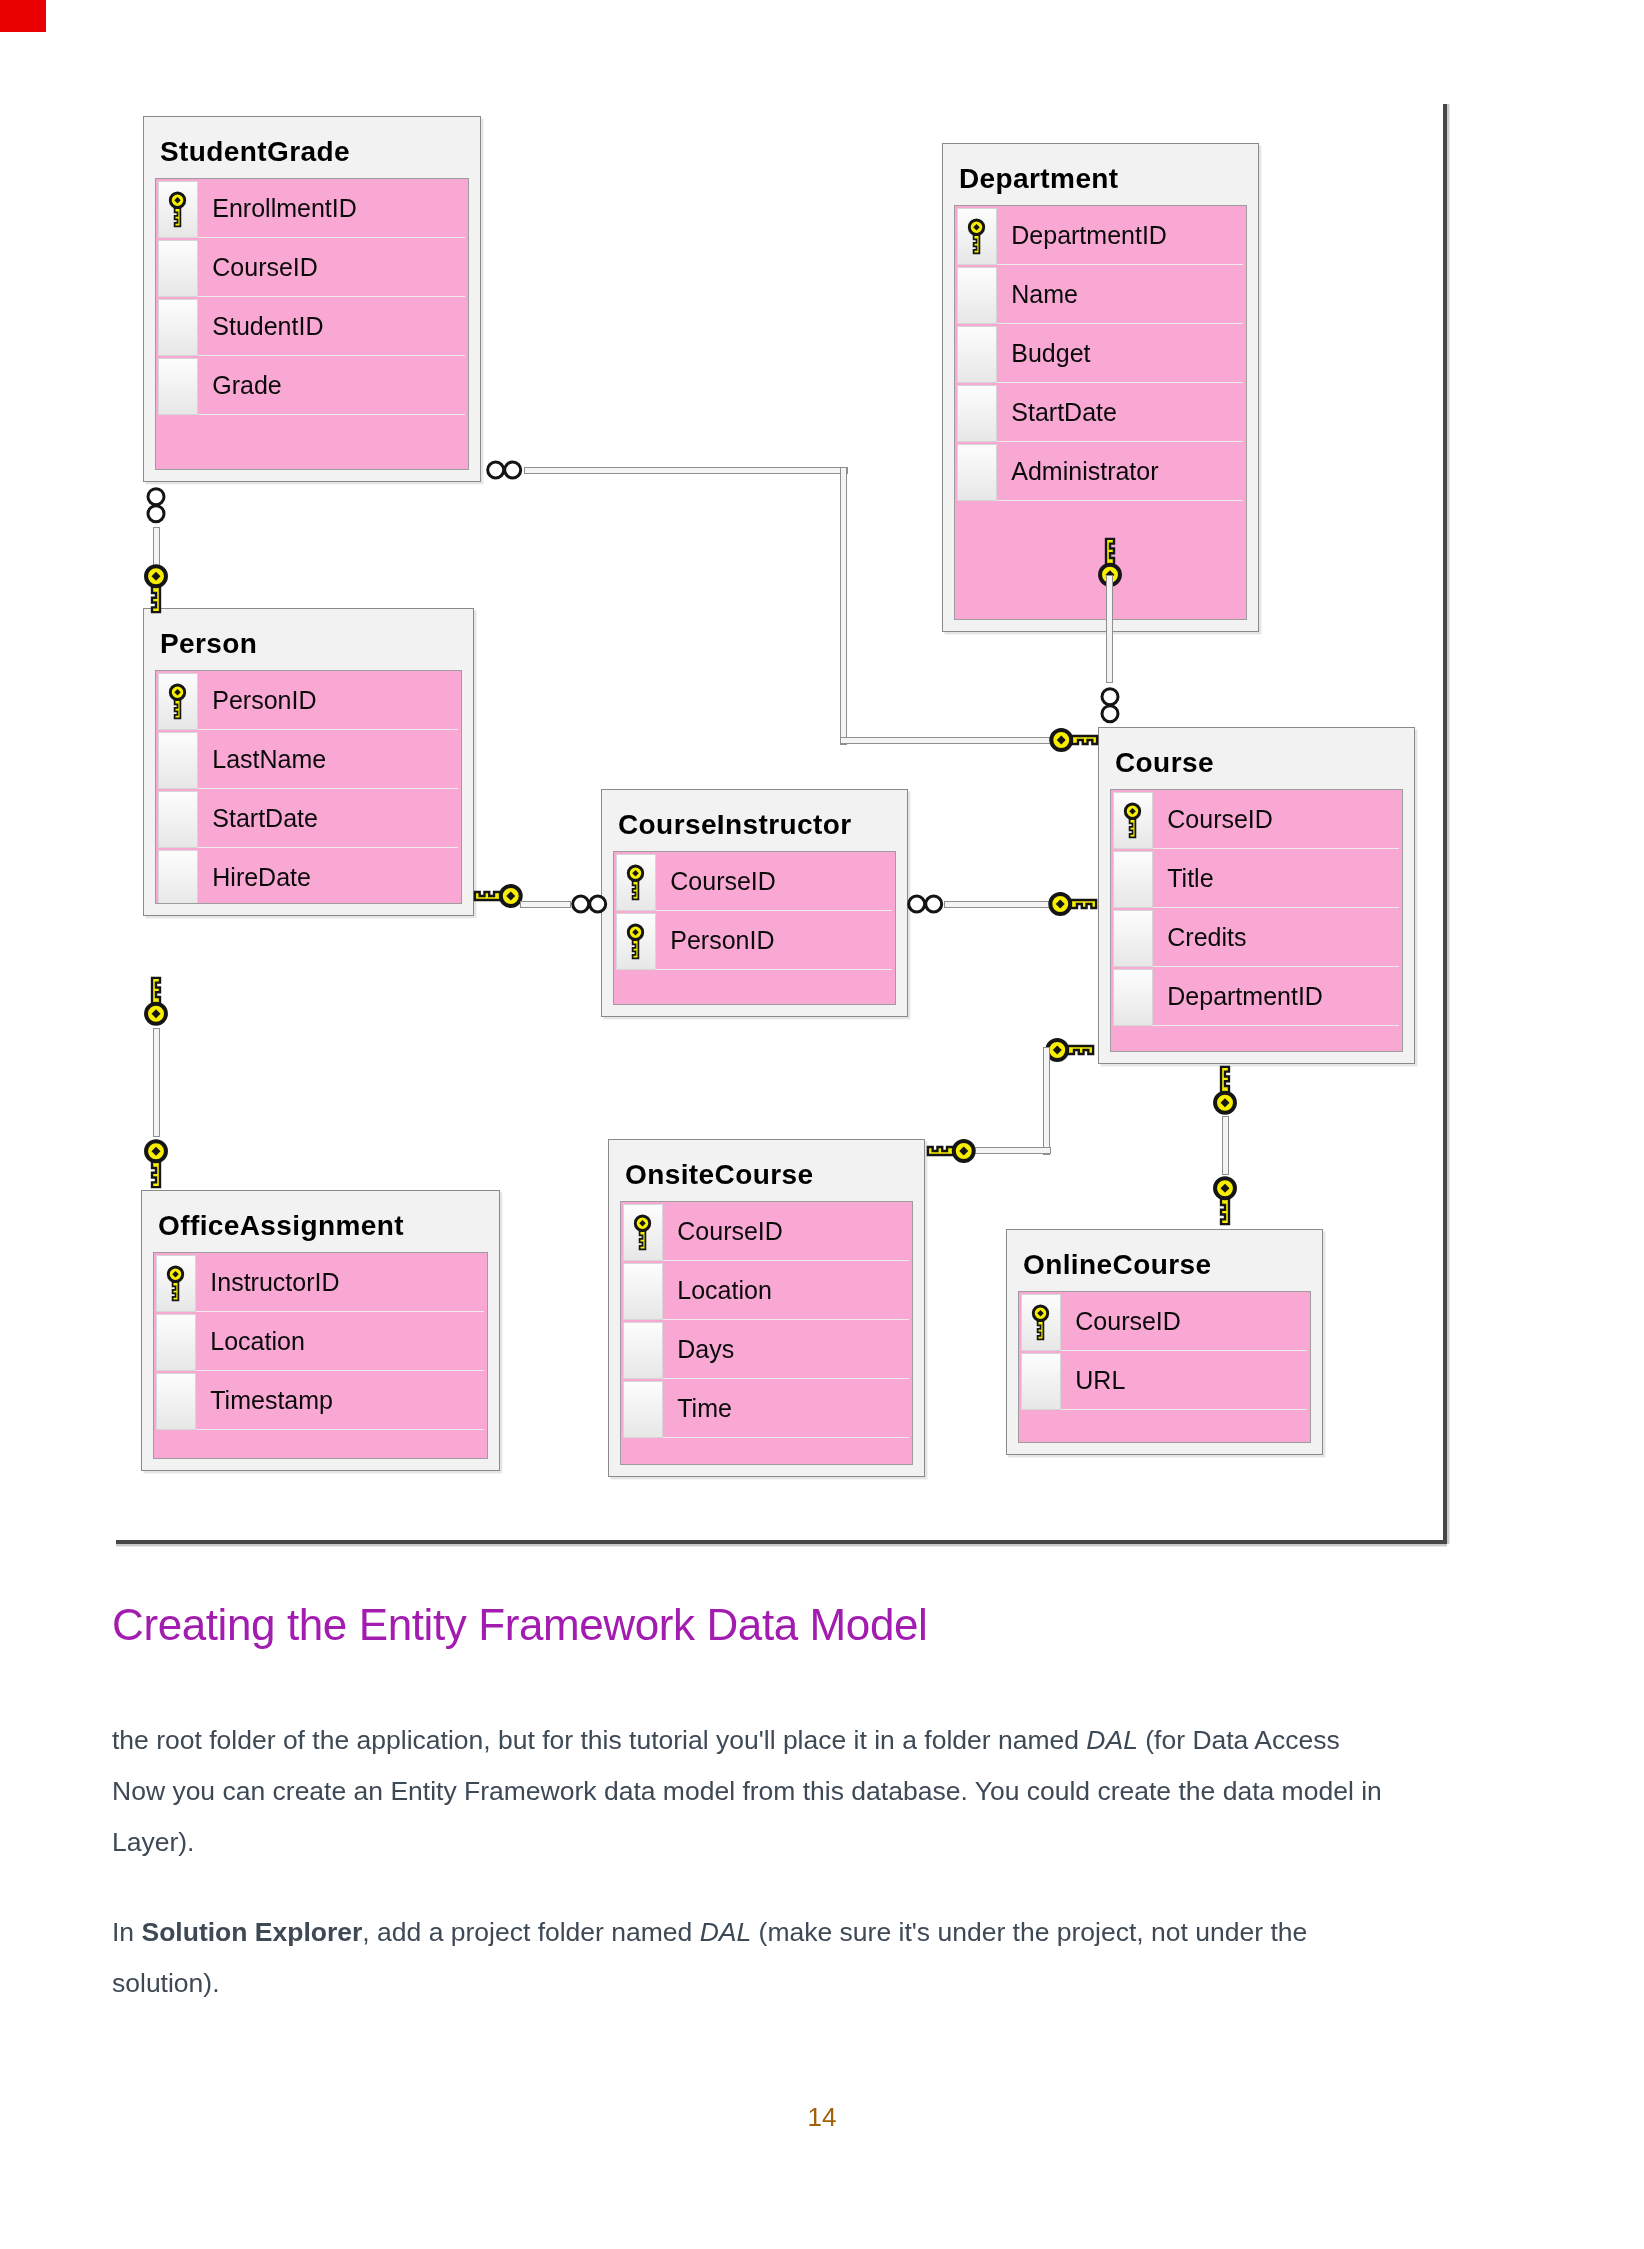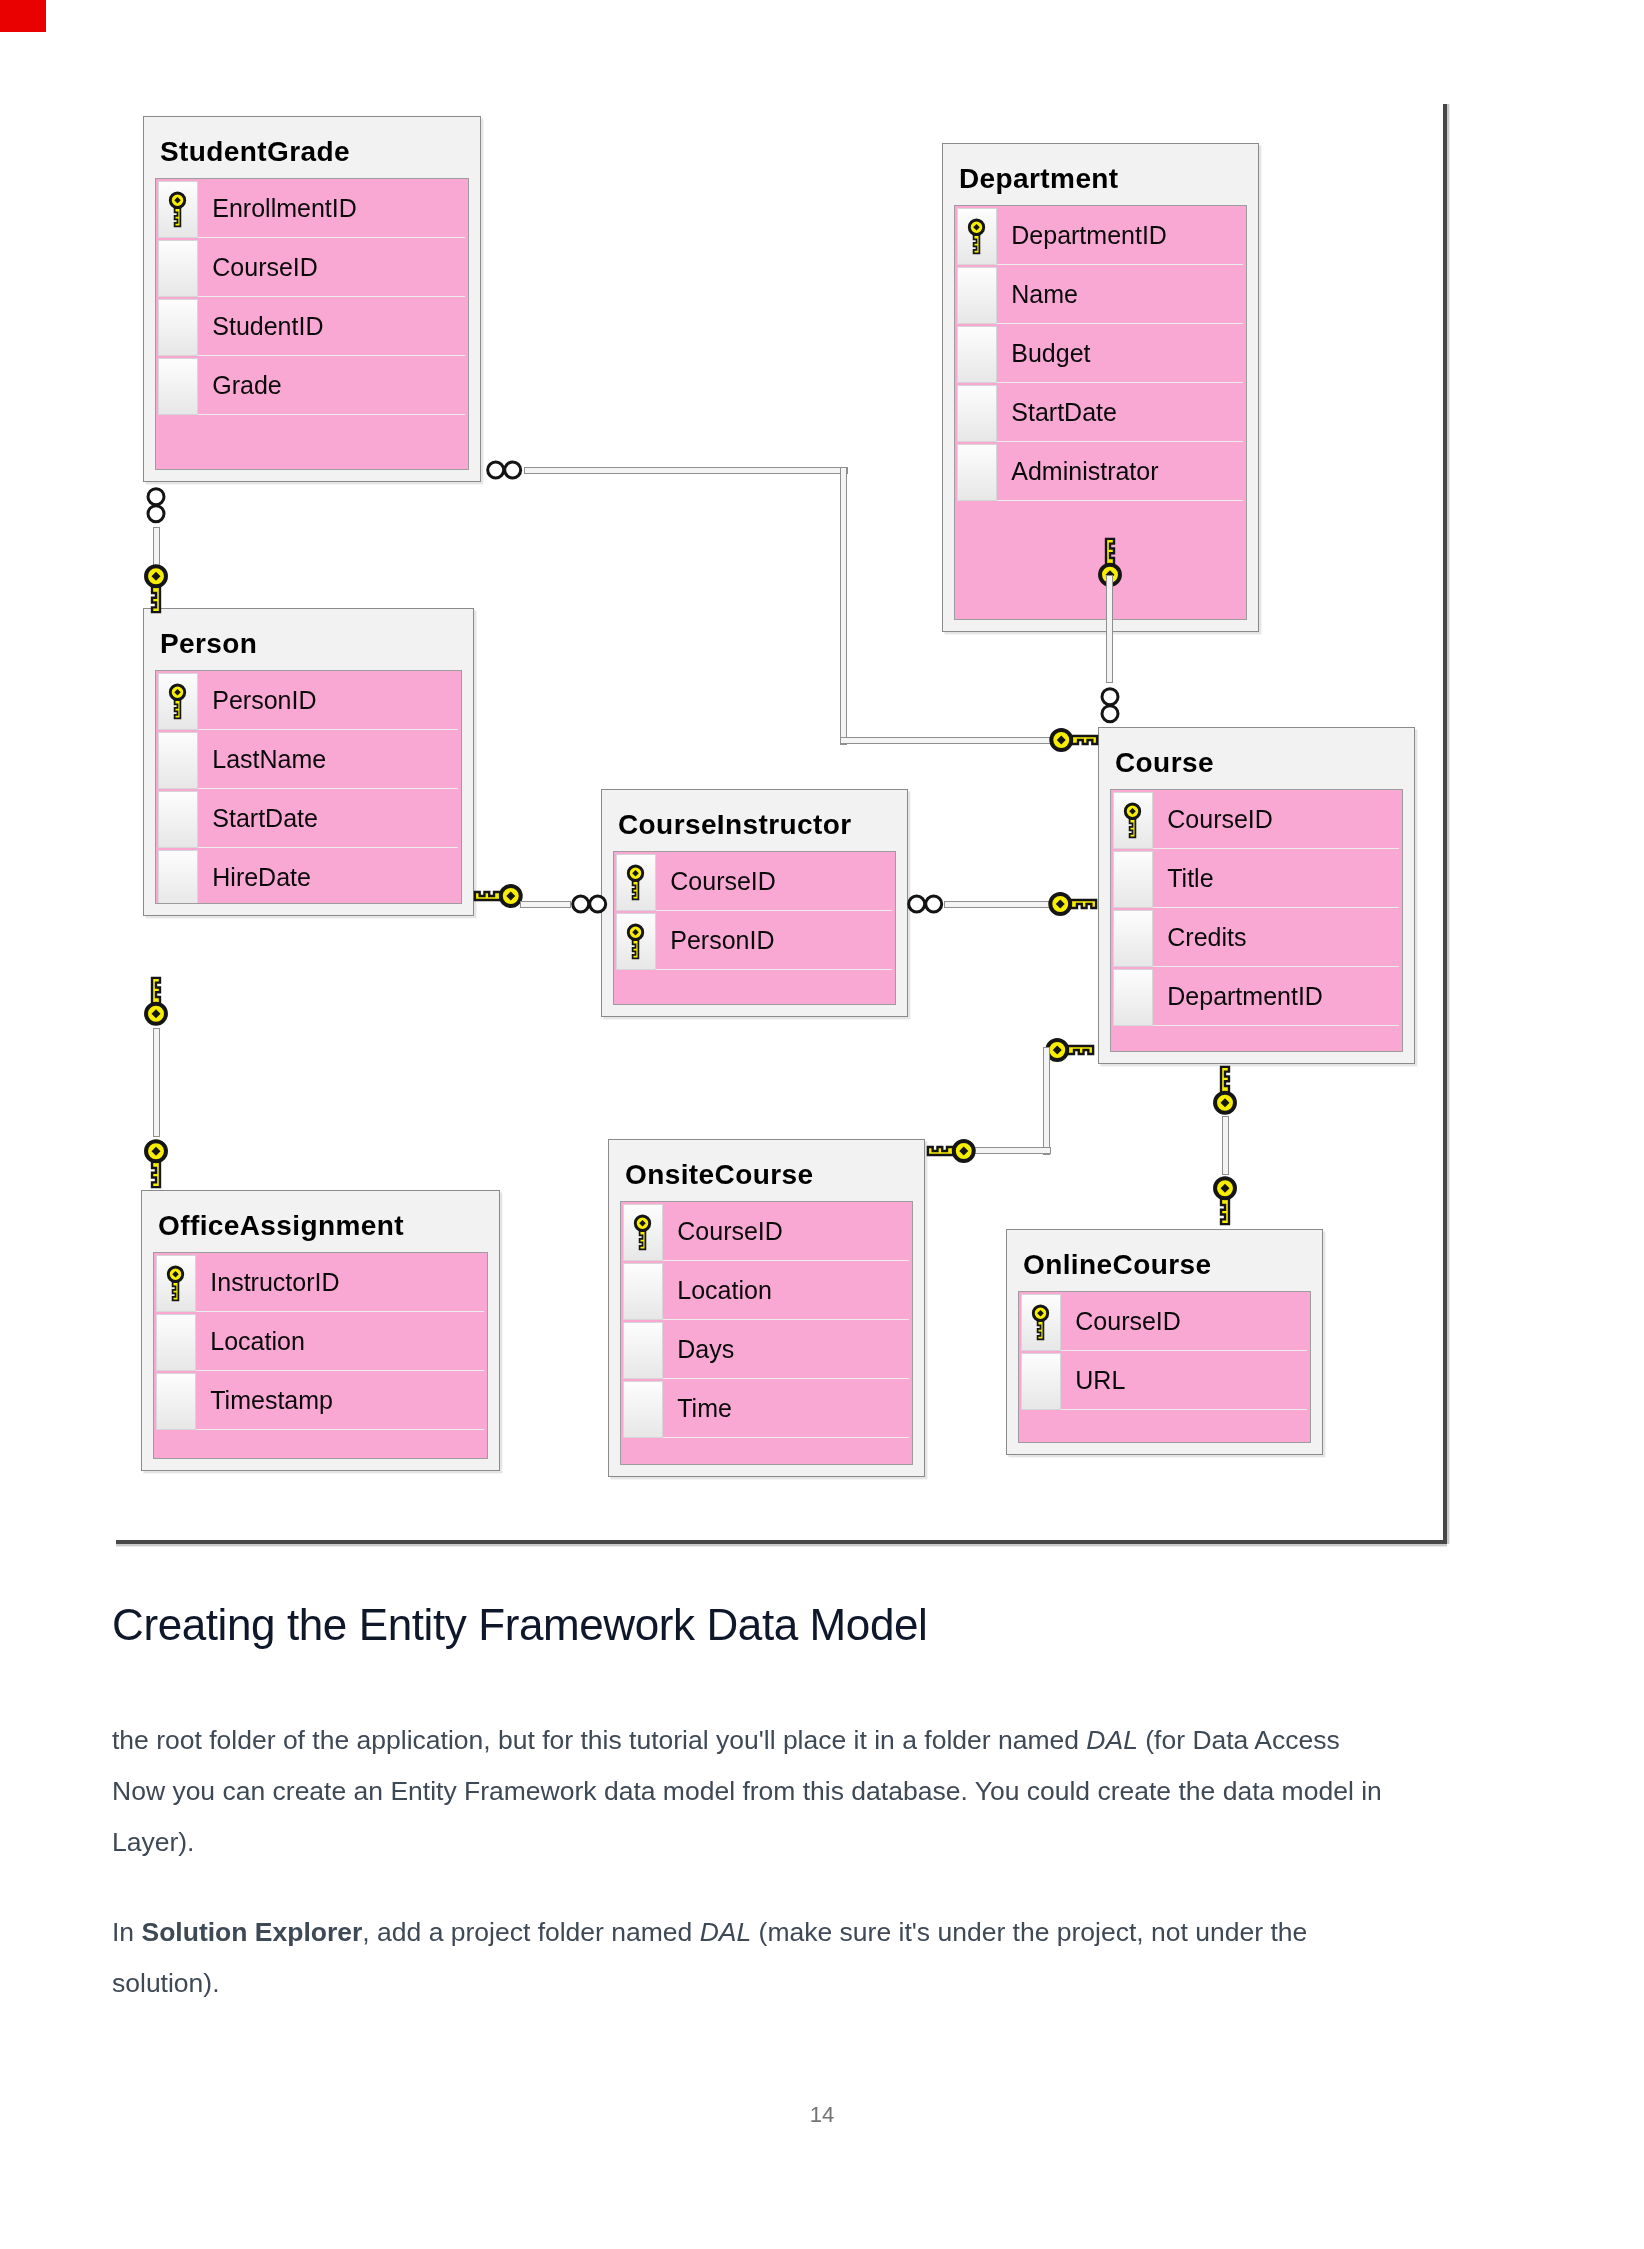--- a/index.html
+++ b/index.html
@@ -31,27 +31,27 @@
   .key{position:absolute;width:51px;height:29px;overflow:visible;}
   .rowkey{width:37px;height:21px;transform:rotate(90deg);overflow:visible;}
   .many{position:absolute;display:flex;transform:translate(-50%,-50%);}
   .many.h{flex-direction:row;}
   .many.v{flex-direction:column;}
   .mc{width:19px;height:19px;border:3.2px solid #141414;border-radius:50%;background:#fff;box-sizing:border-box;}
   .many.h .mc + .mc{margin-left:-2.4px;}
   .many.v .mc + .mc{margin-top:-2.4px;}
 
   
-  .doc-h2{position:absolute;left:112px;top:1600px;font-size:44px;font-weight:300;color:#0f172a;
+  .doc-h2{position:absolute;left:112px;top:1600px;font-size:44px;font-weight:300;color:#a21caf;
           letter-spacing:-0.4px;white-space:nowrap;}
   .doc-p{position:absolute;left:112px;font-size:26.5px;color:#3e4956;line-height:51px;}
   .doc-p .it{font-style:italic;}
   .doc-p .bd{font-weight:bold;}
   .pageno{position:absolute;left:0;top:2102px;width:1644px;text-align:center;
-          font-size:22px;color:#737373;}
+          font-size:26px;color:#a16207;}
 </style>
 </head>
 <body>
 
 <svg width="0" height="0" style="position:absolute">
   <defs>
     <g id="keyshape">
       <path d="M29 13 L61 13 L61 23 L55 23 L55 18 L49 18 L49 23 L43 23 L43 18 L37 18 L37 23 L29 23 Z" fill="#f8ef00" stroke="#151515" stroke-width="3"></path>
       <circle cx="16" cy="18" r="12.5" fill="#f8ef00" stroke="#151515" stroke-width="5"></circle>
       <rect x="12" y="14" width="8" height="8" fill="#151515" transform="rotate(45 16 18)"></rect>

